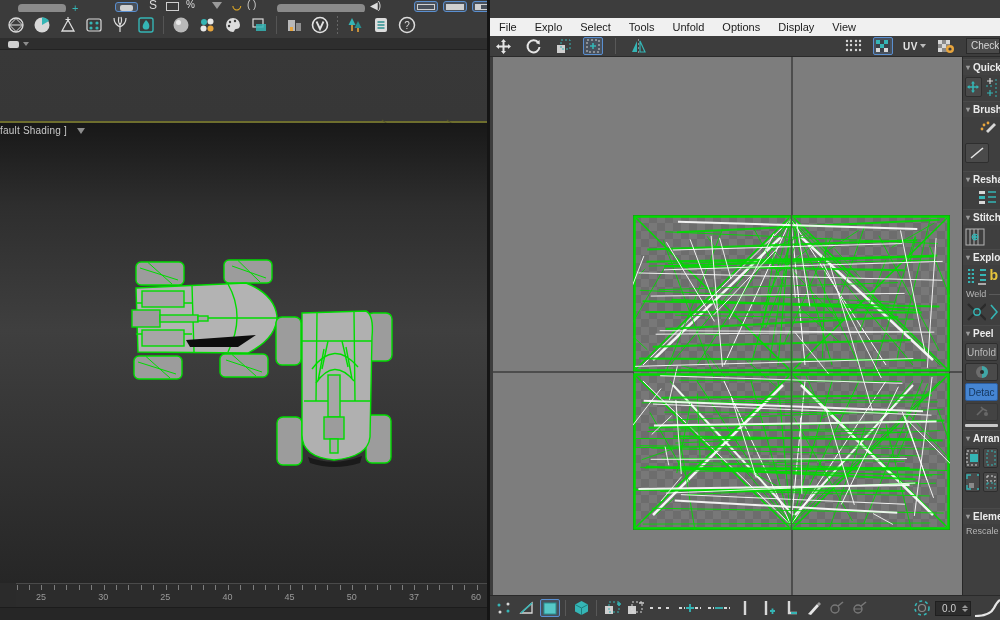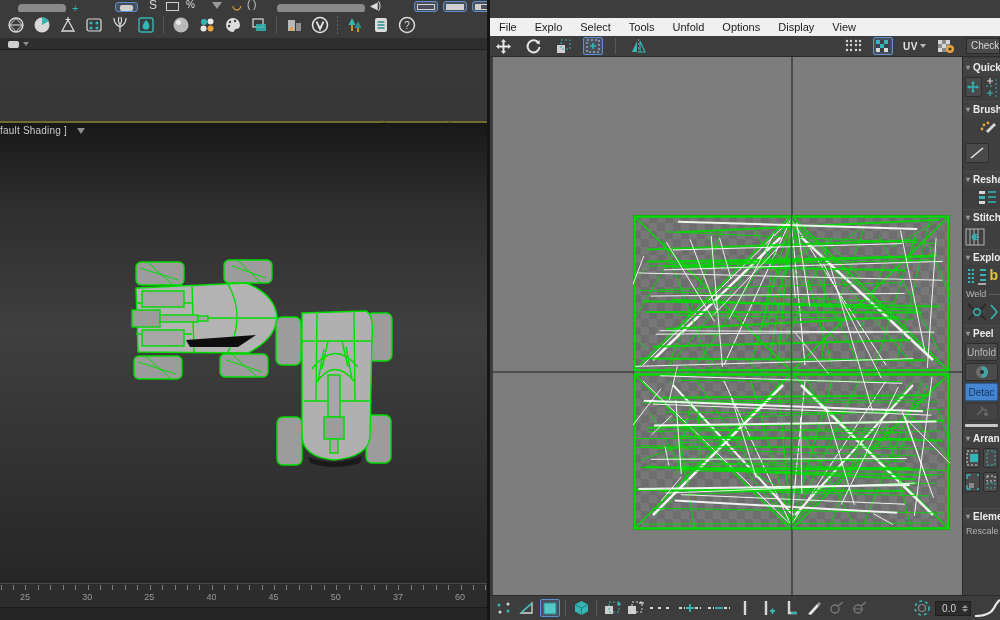--- a/index.html
+++ b/index.html
@@ -14,21 +14,21 @@
   .tb-sep{width:1px;height:18px;background:#555;margin:0 3px;}
   .tb-sep.dotted{background:repeating-linear-gradient(180deg,#666 0 2px,transparent 2px 4px);}
   .tabstrip{left:0;top:38px;width:490px;height:12px;background:#2e2e2e;border-bottom:1px solid #222;}
   .viewport{left:0;top:50px;width:490px;height:533px;background:linear-gradient(180deg,#383838,#303030);}
   .vp-lower{left:0;top:73px;width:490px;height:460px;
     background:linear-gradient(180deg,#181818 0%,#2e2e2e 18%,#3f3f3f 45%,#343434 70%,#262626 100%);}
   .vp-hline{left:0;top:71px;width:490px;height:2px;background:#6e6e2e;}
   .vp-slash{width:1px;height:9px;background:#55552a;transform:rotate(-55deg);}
   .vp-label{left:0;top:75px;color:#c9c9c9;font-size:10px;letter-spacing:.2px;}
   .funnel{display:inline-block;width:0;height:0;border-left:4px solid transparent;border-right:4px solid transparent;border-top:6px solid #8d8d8d;margin-left:10px;}
-  .ruler{left:0;top:583px;width:490px;height:24px;background:#2c2c2c;border-top:1px solid #4a4a4a;}
+  .ruler{left:16px;top:583px;width:490px;height:24px;background:#2c2c2c;border-top:1px solid #4a4a4a;}
   .ruler .tick{position:absolute;top:1px;width:1px;height:5px;background:#7d7d7d;}
   .ruler .lab{position:absolute;top:8px;transform:translateX(-50%);font-size:9px;color:#9a9a9a;}
   .bottomstrip{left:0;top:607px;width:490px;height:13px;background:#262626;border-top:1px solid #1c1c1c;}
 
   
   .pt{position:absolute;}
   .pill{background:#8a8a8a;border-radius:4px;height:9px;}
   .bluebtn{border:1px solid #5a8fd0;background:#49505a;border-radius:3px;}
   .wsq{background:#cfcfcf;border-radius:2px;}
 

